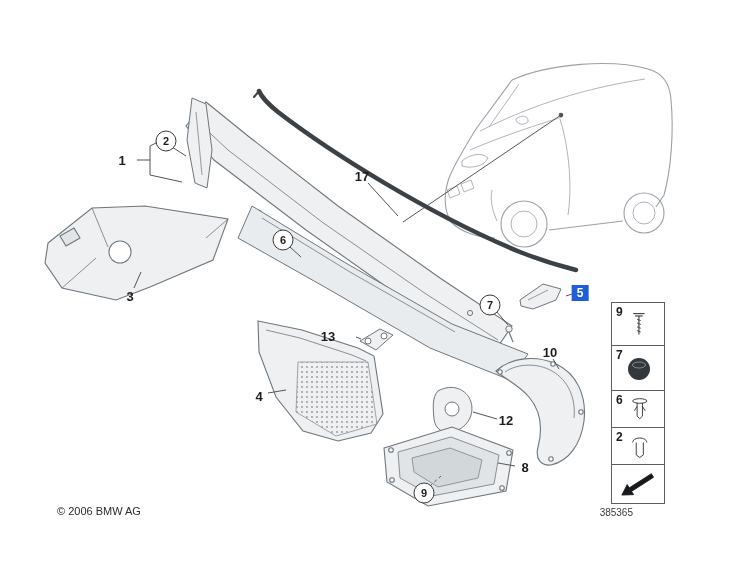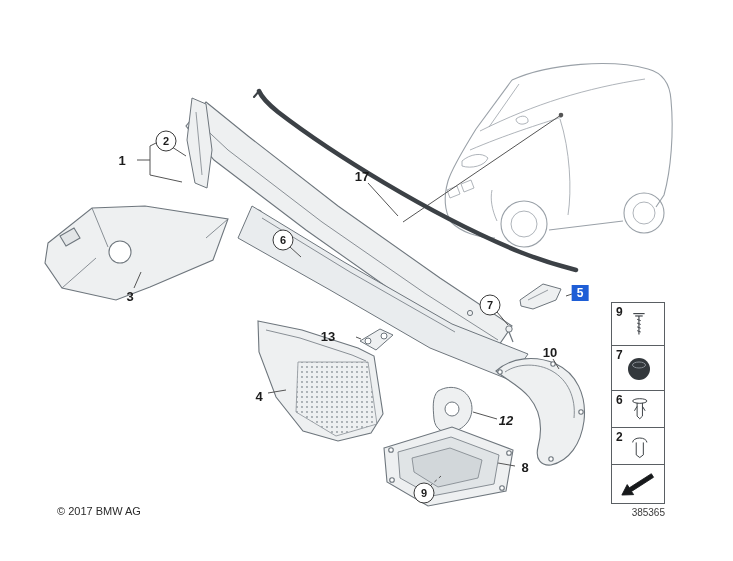--- a/index.html
+++ b/index.html
@@ -27,21 +27,21 @@
     position:relative;border:1px solid #5a5f63;background:#fff;margin-top:-1px;
     display:flex;align-items:center;justify-content:center;cursor:pointer;
   }
   .legend-num{
     position:absolute;top:2px;left:4px;font-weight:bold;font-size:12px;color:#1c1c1c;
   }
   .copyright{
     position:absolute;left:57px;top:505px;font-size:11px;color:#2a2a2a;z-index:4;
   }
   .diagram-number{
-    position:absolute;left:611px;top:507px;width:54px;text-align:right;
+    position:absolute;left:579px;top:507px;width:54px;text-align:right;
     font-size:10px;color:#3a3a3a;z-index:4;
   }
 </style>
 </head>
 <body>
 
 <div class="stage">
 
   <svg class="art" width="733" height="561" viewBox="0 0 733 561">
     <defs>
@@ -173,21 +173,21 @@
   <div class="callout circled" style="left:166px;top:141px;">2</div>
   <div class="callout plain" style="left:130px;top:296px;">3</div>
   <div class="callout plain" style="left:259px;top:396px;">4</div>
   <div class="callout highlighted" style="left:580px;top:293px;">5</div>
   <div class="callout circled" style="left:283px;top:240px;">6</div>
   <div class="callout circled" style="left:490px;top:305px;">7</div>
   <div class="callout plain" style="left:525px;top:467px;">8</div>
   <div class="callout circled" style="left:424px;top:493px;">9</div>
   <div class="callout plain" style="left:550px;top:352px;text-align:center;">10</div>
   <div class="callout plain" style="left:362px;top:176px;">17</div>
-  <div class="callout plain" style="left:506px;top:420px;font-style:italic;">12</div>
+  <div class="callout plain" style="left:506px;top:420px;">12</div>
   <div class="callout plain" style="left:328px;top:336px;">13</div>
 
   <div class="legend">
     <div class="legend-box" style="height:42px;">
       <span class="legend-num">9</span>
       <svg width="50" height="34" viewBox="0 0 50 36">
         <g stroke="#3a3f44" fill="none" stroke-width="1.2">
           <line x1="20" y1="7" x2="32" y2="7"></line>
           <line x1="22" y1="9.5" x2="30" y2="9.5"></line>
           <line x1="26" y1="9.5" x2="26" y2="29"></line>
@@ -217,16 +217,16 @@
         <path d="M23,14 L23,28 M31,14 L31,28 M23,28 L27,31 L31,28" stroke="#3a3f44" fill="none" stroke-width="1.1"></path>
       </svg>
     </div>
     <div class="legend-box" style="height:38px;">
       <svg width="50" height="34" viewBox="0 0 50 40">
         <polygon points="40.7,7.9 14.8,24.5 12.3,20.7 6,33 19.9,32.5 17.4,28.7 43.3,12.1" fill="#17191b" stroke="#17191b" stroke-width="1"></polygon>
       </svg>
     </div>
   </div>
 
-  <div class="copyright">© 2017 BMW AG</div>
+  <div class="copyright">© 2006 BMW AG</div>
   <div class="diagram-number">385365</div>
 
 </div>
 
 </body></html>

